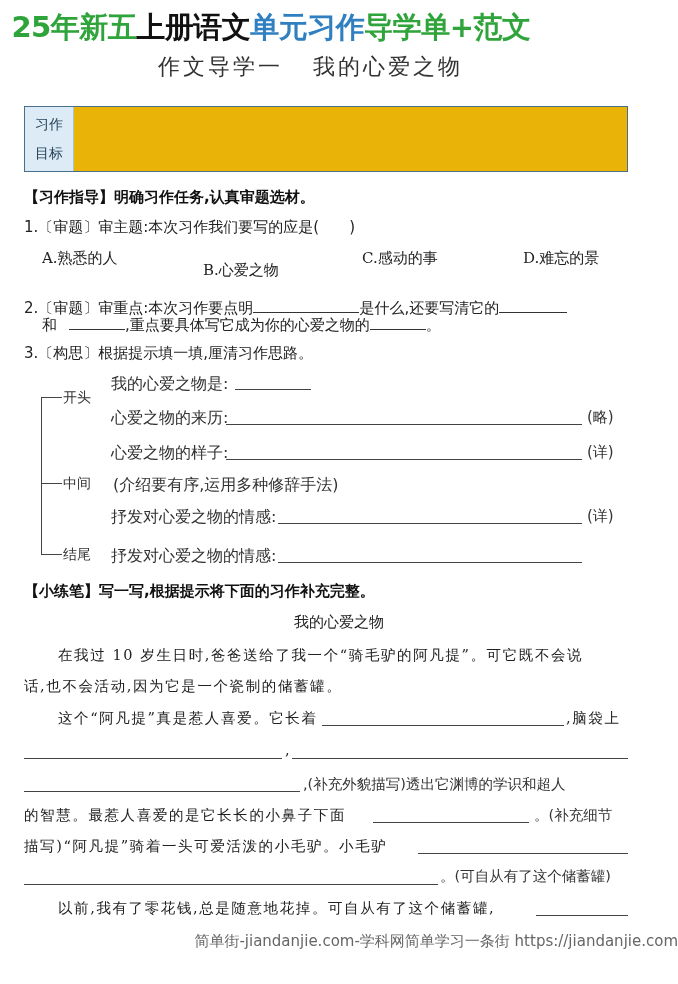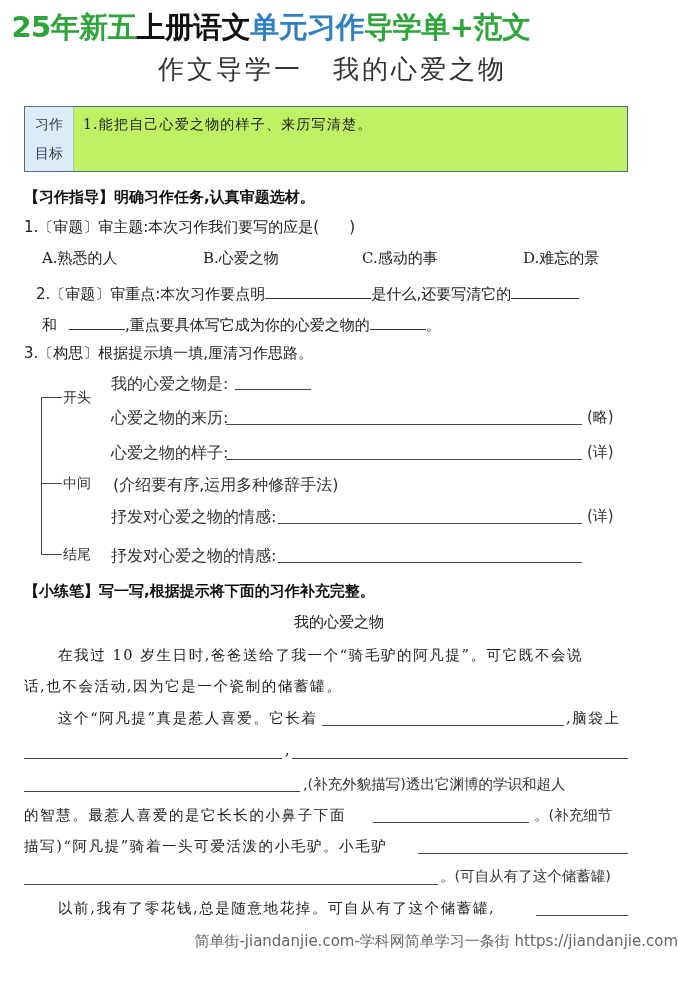--- a/index.html
+++ b/index.html
@@ -25,32 +25,32 @@
       font-size: 29px;
       letter-spacing: -0.5px;
     }
     .banner .green { color: #2fa43a; }
     .banner .black { color: #111; }
     .banner .blue  { color: #2f7fc1; }
 
     .subtitle {
       left: 158px; top: 52px;
       font-family: "DejaVu Sans", "Liberation Sans", sans-serif;
-      font-size: 26px;
+      font-size: 22px;
       color: #333;
       letter-spacing: 3px;
     }
     .subtitle .gap { display: inline-block; width: 30px; }
 
     
     .goal-box {
       left: 24px; top: 106px; width: 604px; height: 66px;
       border: 1.5px solid #4a6f8a;
       box-sizing: border-box;
-      background: #bef264;
+      background: #eab308;
     }
     .goal-label-col {
       position: absolute; left: 0; top: 0; width: 48px; height: 100%;
       background: #dcebf5;
       border-right: 1px solid #a8c3d6;
     }
     .goal-label {
       position: absolute; left: 0; width: 48px; text-align: center;
       font-family: "DejaVu Sans", "Liberation Sans", sans-serif;
       font-size: 14px; color: #1f3d55;
@@ -123,32 +123,31 @@
 </div>
 
 <div class="abs subtitle">
   <span>作文导学一</span><span class="gap"></span><span>我的心爱之物</span>
 </div>
 
 <div class="abs goal-box">
   <div class="goal-label-col"></div>
   <div class="goal-label" style="top:9px;">习作</div>
   <div class="goal-label" style="top:38px;">目标</div>
-  <div class="goal-item" style="top:9px;">1.能把自己心爱之物的样子、来历写清楚。</div>
 </div>
 
 <div class="abs section-head" style="left:24px; top:188px;">【习作指导】明确习作任务,认真审题选材。</div>
 
 <div class="abs q" style="left:24px; top:218px;">1.〔审题〕审主题:本次习作我们要写的应是(　　)</div>
 <div class="abs opt" style="left:42px; top:249px;">A.熟悉的人</div>
-<div class="abs opt" style="left:203px; top:249px;">B.心爱之物</div>
+<div class="abs opt" style="left:203px; top:261px;">B.心爱之物</div>
 <div class="abs opt" style="left:362px; top:249px;">C.感动的事</div>
 <div class="abs opt" style="left:523px; top:249px;">D.难忘的景</div>
 
-<div class="abs q" style="left:24px; top:282px;margin-left:12px;">
+<div class="abs q" style="left:24px; top:296px;">
   <span>2.〔审题〕审重点:本次习作要点明</span><span class="blank" style="width:106px;"></span><span>是什么,还要写清它的</span><span class="blank" style="width:68px;"></span>
 </div>
 <div class="abs q" style="left:42px; top:313px;">
   <span>和</span><span class="blank" style="width:56px; margin-left:12px;"></span><span>,重点要具体写它成为你的心爱之物的</span><span class="blank" style="width:56px;"></span><span>。</span>
 </div>
 
 <div class="abs q" style="left:24px; top:344px;">3.〔构思〕根据提示填一填,厘清习作思路。</div>
 
 <div class="tree-line" style="left:41px; top:397px; width:1px; height:158px;"></div>
 <div class="tree-line" style="left:41px; top:397px; width:21px; height:1px;"></div>

